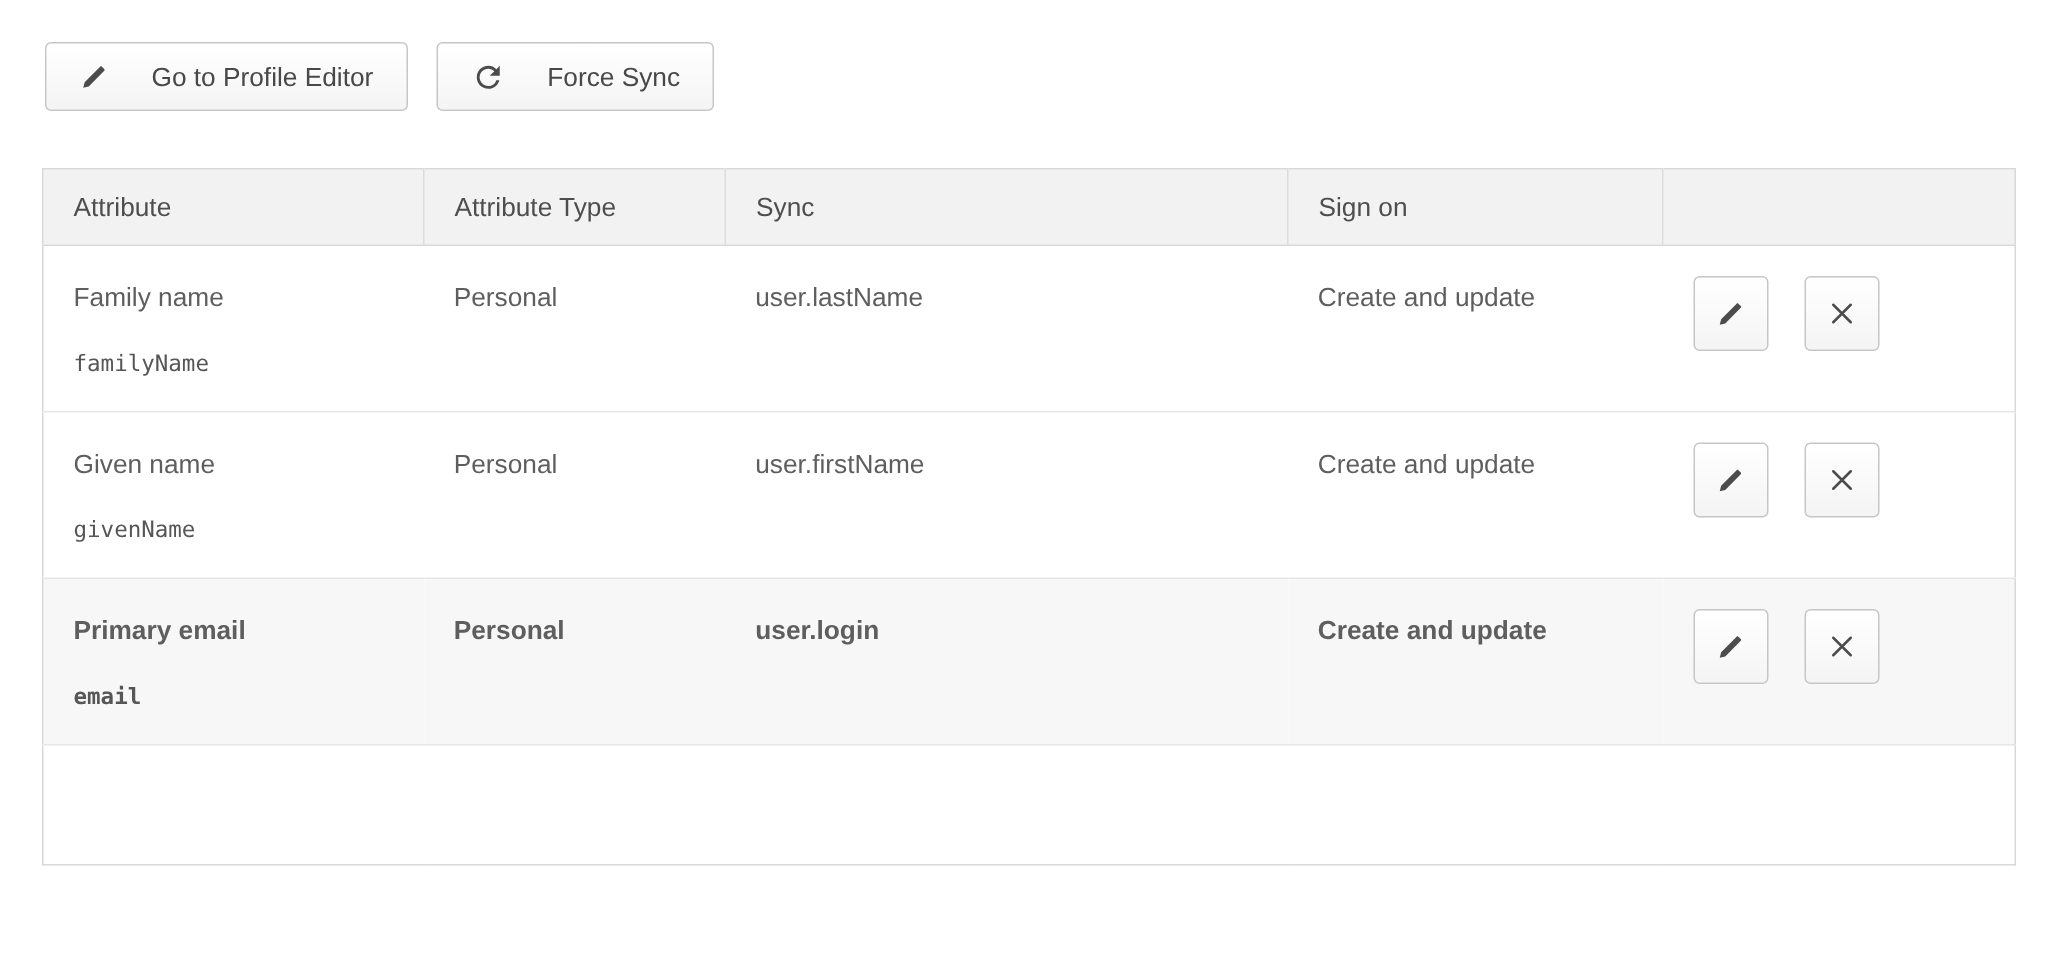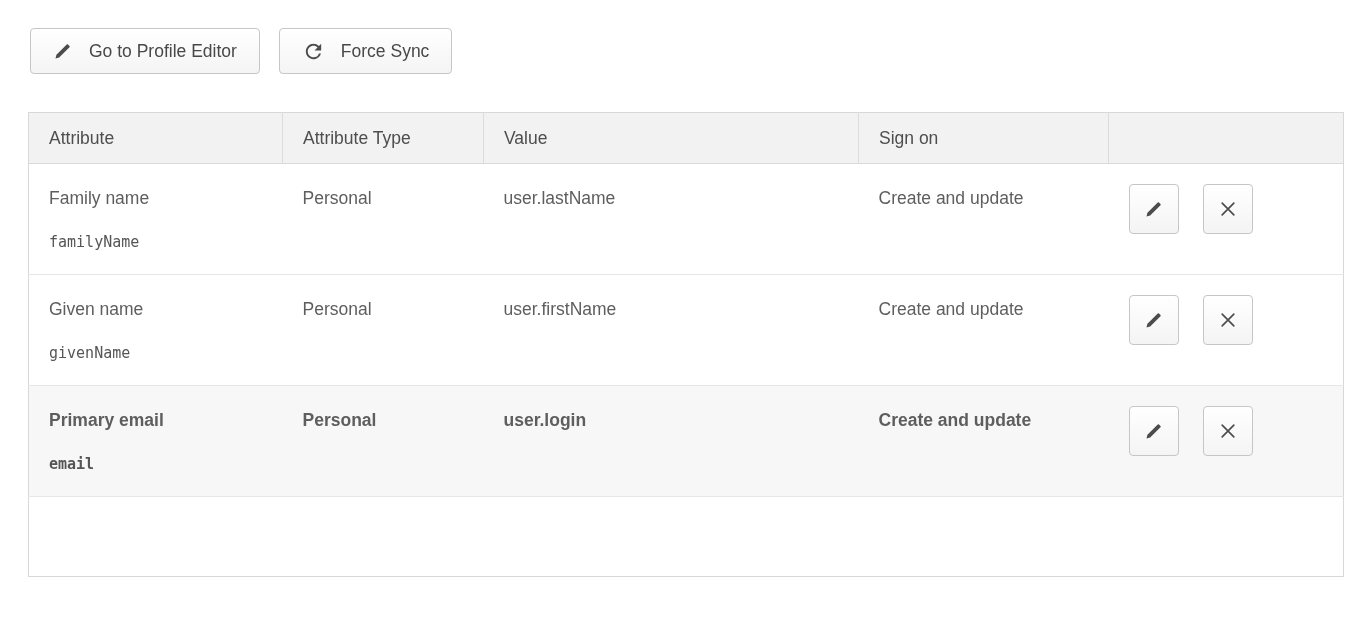--- a/index.html
+++ b/index.html
@@ -12,21 +12,21 @@
     color: #5e5e5e;
   }
   .toolbar {
     margin: 28px 0 0 30px;
     display: flex;
     gap: 19px;
   }
   .btn {
     display: inline-flex;
     align-items: center;
-    gap: 16px;
+    gap: 28px;
     height: 46px;
     padding: 0 22px;
     font-family: inherit;
     font-size: 17.5px;
     color: #484848;
     background: linear-gradient(#ffffff, #f4f4f4);
     border: 1px solid #c6c6c6;
     border-radius: 4px;
     cursor: pointer;
     white-space: nowrap;
@@ -110,21 +110,21 @@
     <col style="width:254px">
       <col style="width:201px">
       <col style="width:375px">
       <col style="width:250px">
       <col style="width:235px">
   </colgroup>
   <thead>
     <tr>
       <th>Attribute</th>
       <th>Attribute Type</th>
-      <th>Value</th>
+      <th>Sync</th>
       <th>Sign on</th>
       <th></th>
     </tr>
   </thead>
   <tbody id="table-body">
       <tr>
     <td>
       <div class="attr-label">Family name</div>
       <div class="attr-name">familyName</div>
     </td>

